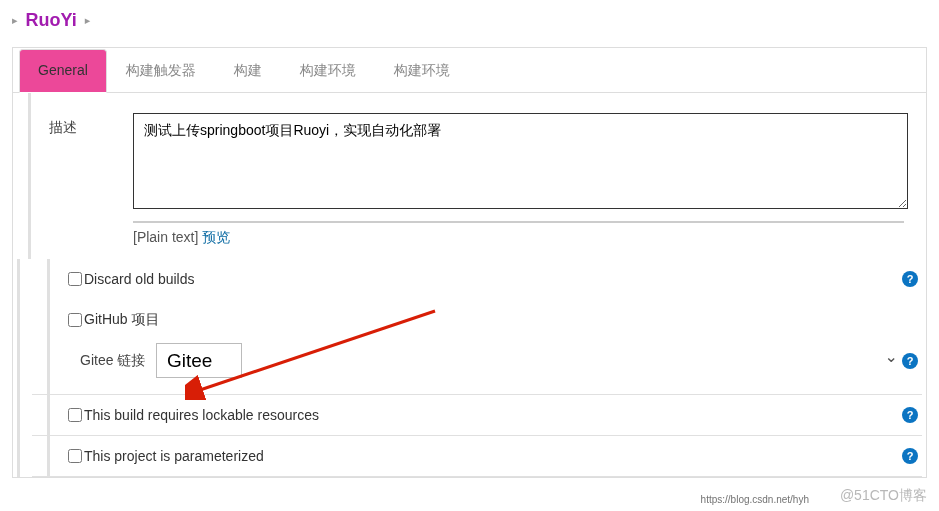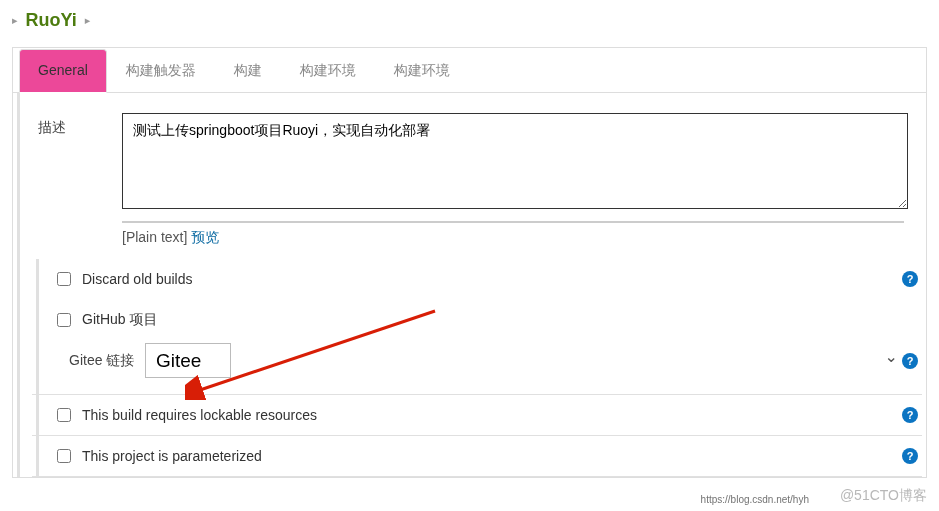--- a/index.html
+++ b/index.html
@@ -1,33 +1,33 @@
 <!DOCTYPE html>
 <html><head>
   <meta charset="utf-8">
   <style>
     * { box-sizing: border-box; margin: 0; padding: 0; }
     body { font-family: -apple-system, BlinkMacSystemFont, "Segoe UI", Arial, sans-serif; font-size: 14px; color: #333; background: #fff; width: 939px; height: 511px; overflow: hidden; }
     .breadcrumb { padding: 10px 12px 16px; display: flex; align-items: center; gap: 8px; }
-    .breadcrumb-title { font-weight: 700; font-size: 18px; color: #4d7c0f; }
+    .breadcrumb-title { font-weight: 700; font-size: 18px; color: #a21caf; }
     .chevron { color: #999; font-size: 11px; }
     .content-box { border: 1px solid #ddd; margin: 0 12px; }
     .tabs { display: flex; border-bottom: 1px solid #ddd; padding-left: 6px; }
     .tab { padding: 12px 18px; color: #888; cursor: pointer; border: 1px solid transparent; position: relative; top: 1px; }
     .tab.active { font-weight: 400; color: #333; border: 1px solid #ddd; border-bottom: 1px solid #fff; background: #ec4899; border-radius: 4px 4px 0 0; }
-    .section { padding: 20px 18px 8px; border-left: 3px solid #e0e0e0; margin-left: 4px; }
+    .section { padding: 20px 18px 8px; border-left: 3px solid #e0e0e0; margin-left: 15px; }
     .section.tight { padding-top: 4px; padding-bottom: 4px; }
     .inner-section { border-left: 3px solid #e0e0e0; margin-left: 4px; padding-left: 12px; }
     .row { display: flex; gap: 20px; align-items: flex-start; }
     .label { width: 64px; text-align: left; color: #444; padding-top: 6px; }
     .textarea { flex: 1; border: 1px solid #333; padding: 8px 10px; font-size: 14px; resize: both; height: 96px; font-family: inherit; }
     .preview-row { margin-top: 12px; margin-bottom: 4px; font-size: 14px; color: #555; border-top: 2px solid #ccc; padding-top: 6px; }
     .preview-row a { color: #0b6aa2; text-decoration: none; }
     .preview-wrap { margin-left: 84px; margin-right: 4px; }
-    .check-row { display: flex; align-items: center; gap: 11px; padding: 8px 0; position: relative; }
+    .check-row { display: flex; align-items: center; gap: 2px; padding: 8px 0; position: relative; }
     .check-row input[type=checkbox] { width: 14px; height: 14px; }
     .help { position: absolute; right: -10px; width: 16px; height: 16px; background: #0b74c2; color: #fff; border-radius: 50%; font-size: 11px; font-weight: 700; display: flex; align-items: center; justify-content: center; cursor: pointer; }
     .gitee-row { display: flex; align-items: center; gap: 4px; padding: 6px 0 12px 12px; position: relative; }
     .gitee-label { width: 72px; color: #444; }
     .select { flex: 1; border: 1px solid #bbb; padding: 6px 28px 6px 10px; background: #fff; appearance: none; position: relative; font-size: 19px; }
     .select-wrap { flex: 1; position: relative; }
     .select-wrap::after { content: "⌄"; position: absolute; right: 10px; top: 4px; font-size: 16px; color: #555; pointer-events: none; }
     .divider { border-top: 1px solid #e0e0e0; margin-right: 4px; }
     .arrow { position: absolute; left: 185px; top: 305px; pointer-events: none; z-index: 10; }
     .watermark { position: absolute; right: 12px; bottom: 6px; color: #b8b8b8; font-size: 14px; }

